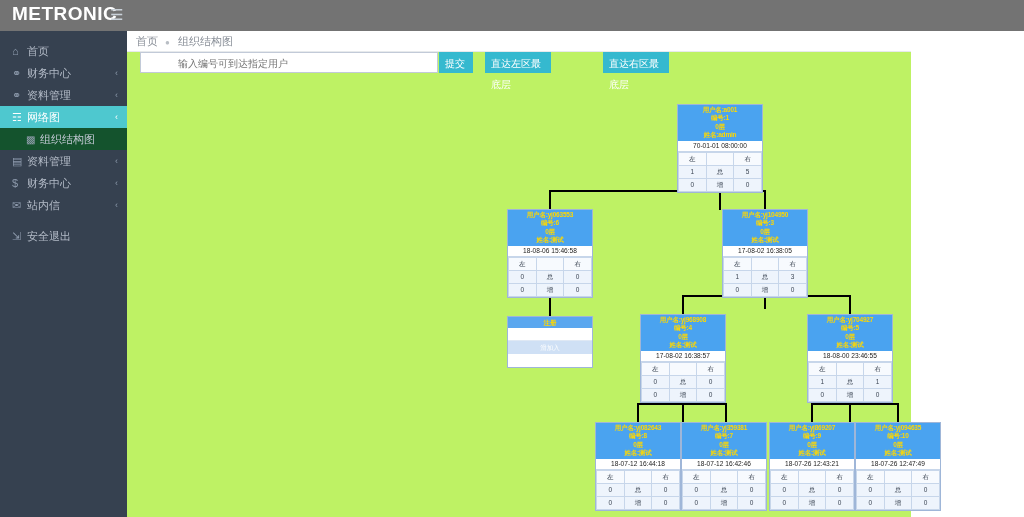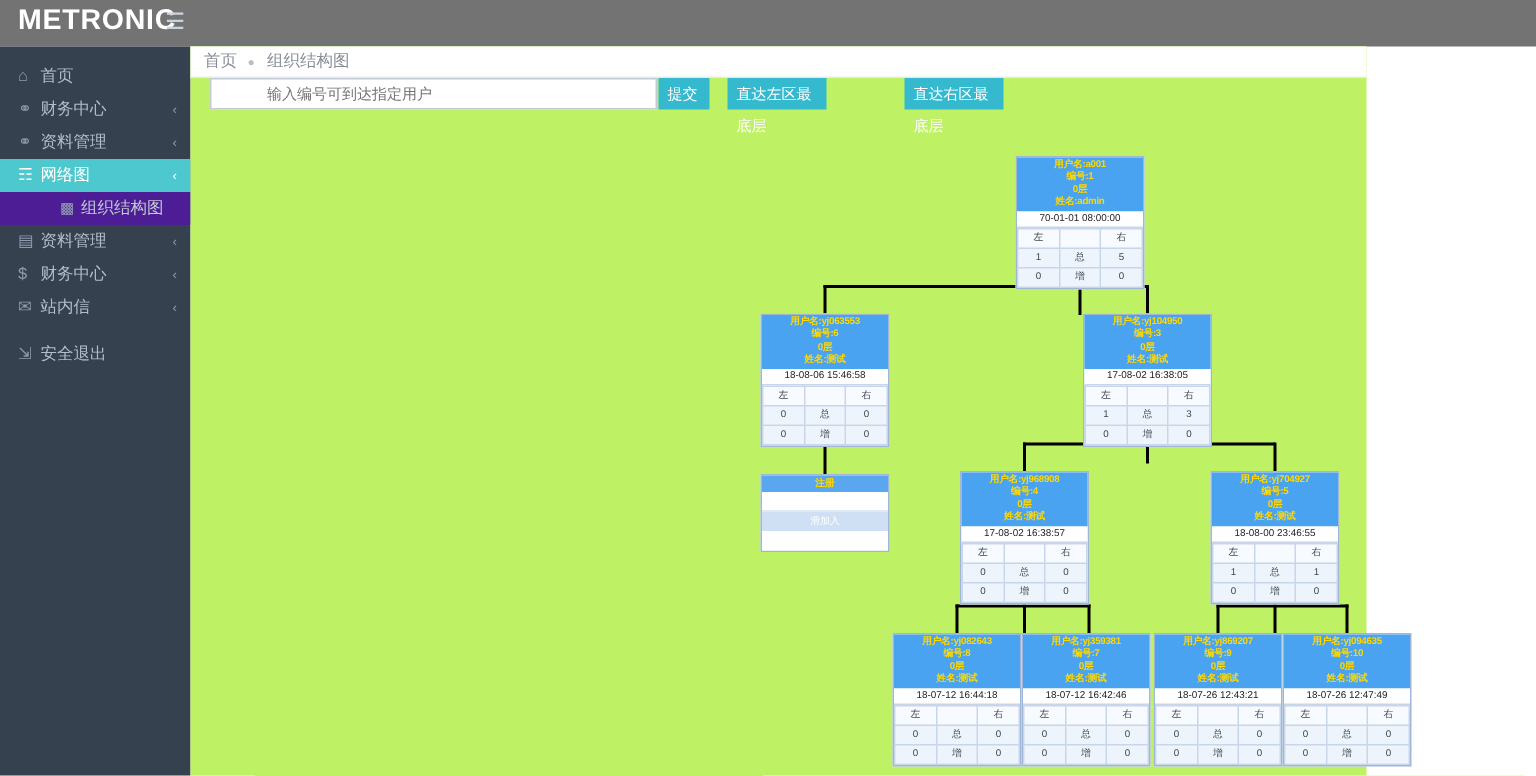--- a/index.html
+++ b/index.html
@@ -47,23 +47,23 @@
   .side-item .chev {
     position: absolute; right: 9px; top: 0;
     font-size: 9px; color: #8e9bad;
   }
   .side-item.active {
     background: #4ec8cf; color: #ffffff;
   }
   .side-item.active .ico, .side-item.active .chev { color: #ffffff; }
   .side-sub {
     height: 22px; line-height: 22px;
-    background: #4c1d95;
+    background: #14532d;
     color: #c2c9d4; font-size: 11px;
-    padding-left: 40px; cursor: pointer; white-space: nowrap;
+    padding-left: 26px; cursor: pointer; white-space: nowrap;
   }
   .side-sub .ico { display:inline-block; width: 14px; color:#95a1b1; font-size:10px;}
   .side-gap { height: 9px; }
 
   
   .content {
     position: absolute; left: 127px; top: 31px;
     width: 784px; height: 486px;
     background: #bef264;
   }

